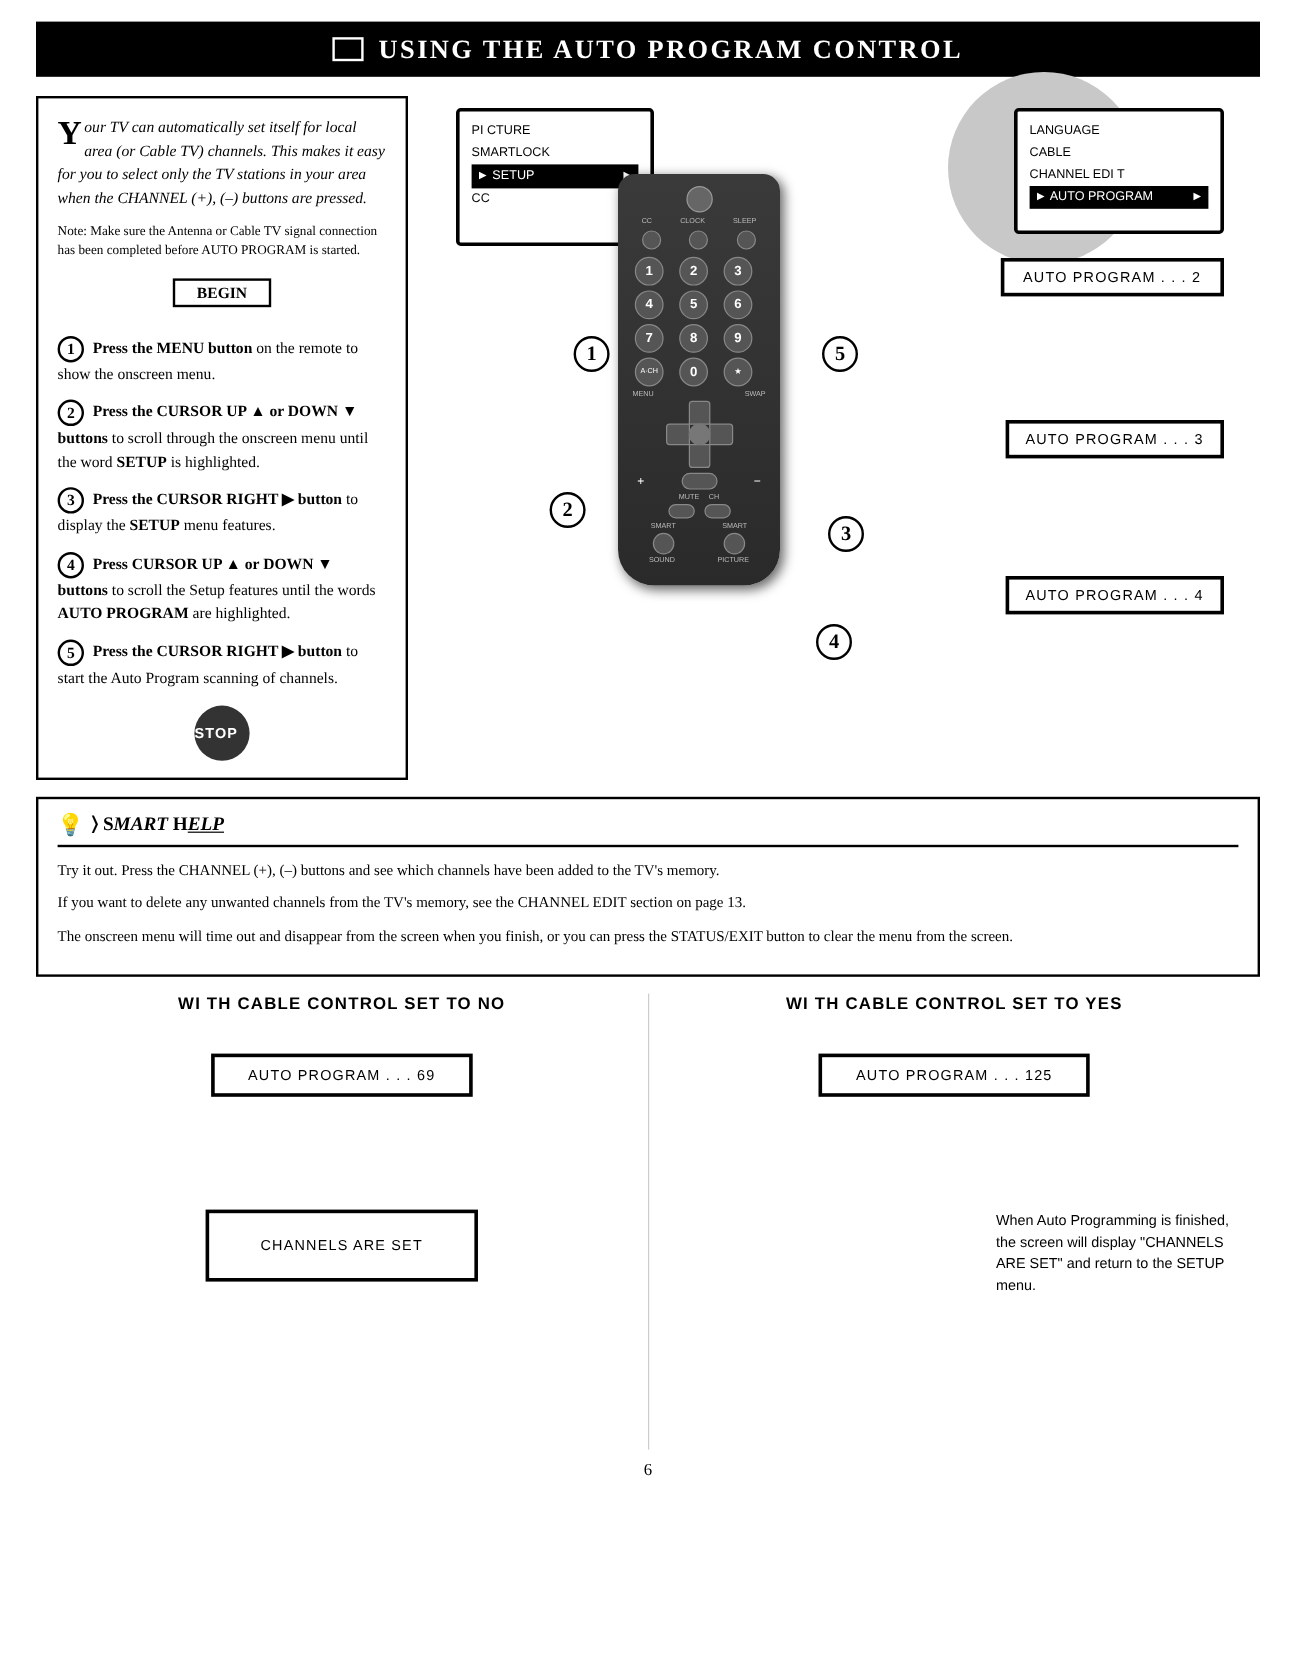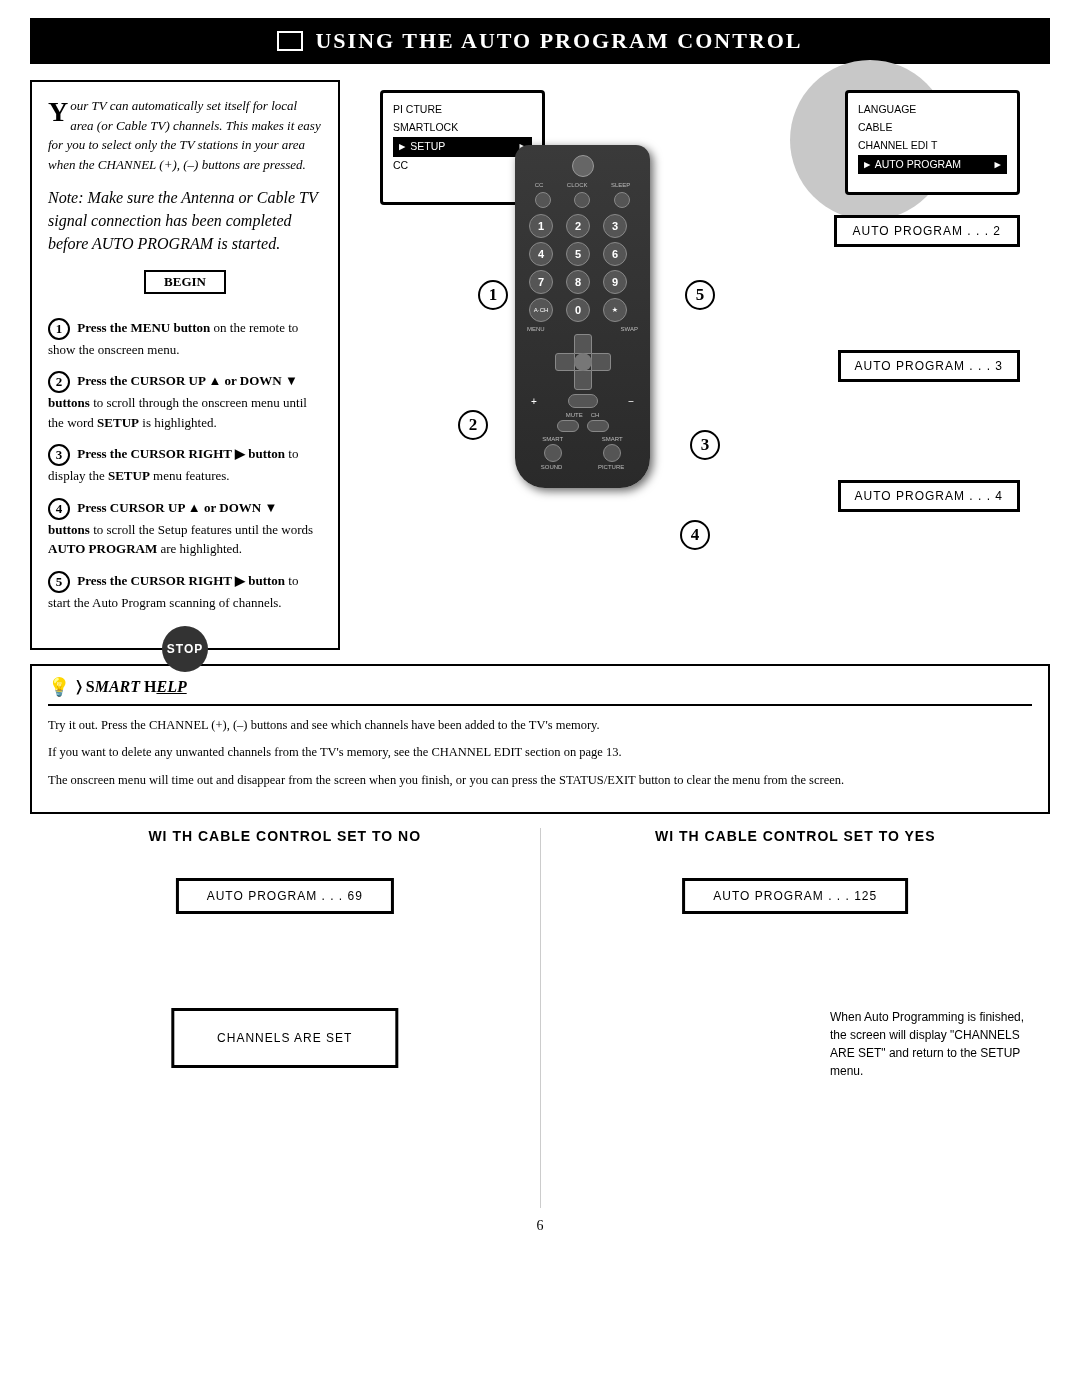--- a/index.html
+++ b/index.html
@@ -22,22 +22,21 @@
       font-size: 28px;
       font-weight: bold;
       font-style: normal;
       float: left;
       line-height: 1;
       margin-right: 2px;
       margin-top: 2px;
     }
 
     .note-text {
-      font-size: 16px;
-      font-style: italic;
+      font-size: 11px;
       margin-bottom: 14px;
       line-height: 1.45;
     }
 
     .begin-box {
       border: 2px solid #000;
       display: inline-block;
       padding: 2px 18px;
       font-size: 13px;
       font-weight: bold;
@@ -72,21 +71,20 @@
       justify-content: center;
       margin: 14px 0 0 0;
     }
     .stop-circle {
       width: 46px;
       height: 46px;
       background: #333;
       border-radius: 50%;
       display: flex;
       align-items: center;
-      justify-content: center;
       color: #fff;
       font-size: 12px;
       font-weight: bold;
       font-family: Arial, sans-serif;
       letter-spacing: 1px;
     }
 
     
     .page {
       position: relative;

